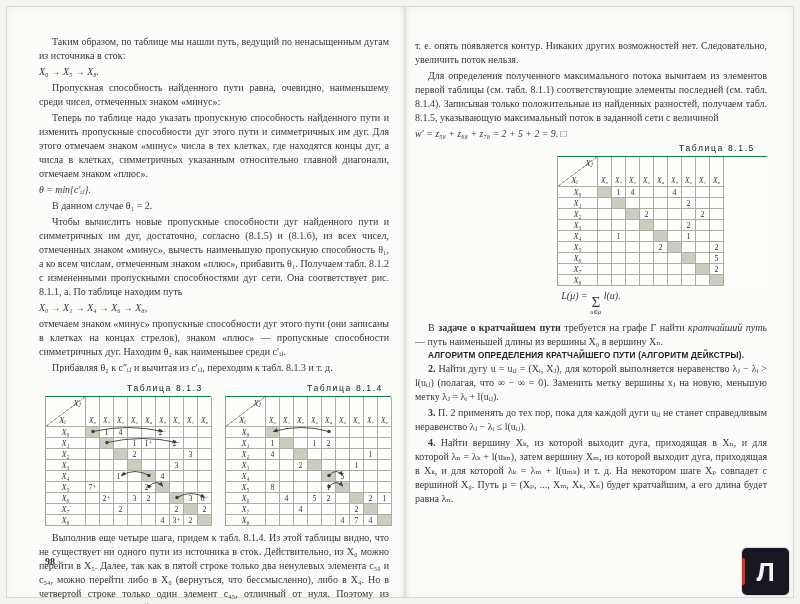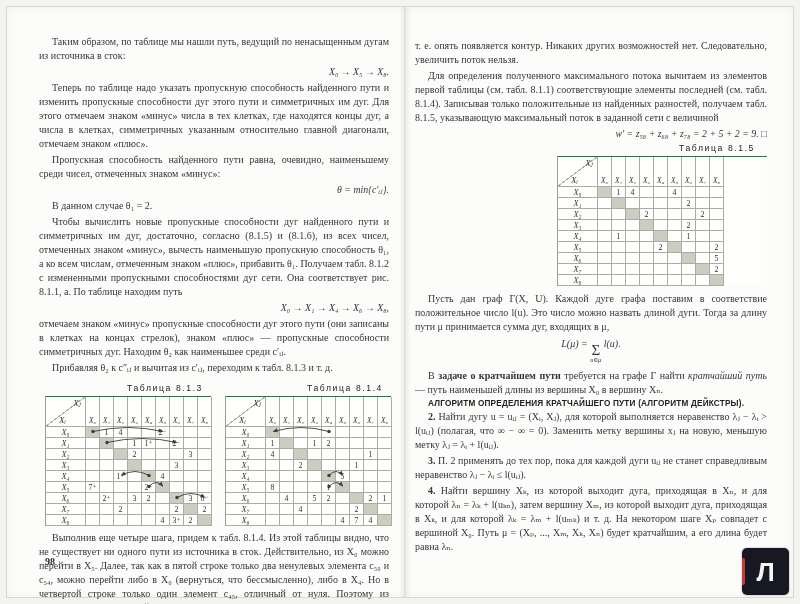--- a/index.html
+++ b/index.html
@@ -6,21 +6,21 @@
   .photo{position:relative;width:800px;height:604px;font-family:"Liberation Serif","DejaVu Serif",serif;color:#36363a;}
   .spread{position:absolute;left:6px;top:6px;width:786px;height:590px;background:#fcfcfa;
           border:1px solid #d9d9d4;box-shadow:inset 0 0 10px rgba(0,0,0,0.05);}
   .fold{position:absolute;left:392px;top:0;bottom:0;width:12px;pointer-events:none;
         background:linear-gradient(to right,rgba(0,0,0,0) 0%,rgba(0,0,0,0.05) 40%,rgba(0,0,0,0.14) 50%,rgba(0,0,0,0.05) 60%,rgba(0,0,0,0) 100%);}
   .page{position:absolute;top:0;height:590px;box-sizing:border-box;}
   .page.left{left:0;width:392px;padding:28px 10px 0 32px;}
   .page.right{left:392px;width:394px;padding:32px 26px 0 16px;}
   p.body{margin:0 0 2px 0;font-size:10px;line-height:14px;text-align:justify;}
   p.ind{text-indent:13px;}
-  .formula{text-align:right;font-style:italic;font-size:9.8px;margin:3px 0 4px 0;}
+  .formula{text-align:left;font-style:italic;font-size:9.8px;margin:3px 0 4px 0;}
   .tbl-caption{font-family:"Liberation Sans","DejaVu Sans",sans-serif;font-weight:normal;font-size:8.6px;
                letter-spacing:1.6px;text-align:right;padding-right:8px;margin:6px 0 3px 0;color:#222;}
   .tables-row{display:flex;gap:14px;margin-left:6px;}
   .tbl-block{width:166px;}
   .ftable{display:grid;position:relative;background:#fefefc;border-left:1px solid #9ba096;border-top:1px solid #15803d;}
   .ftable>div{box-sizing:border-box;border-right:1px solid #a9ada3;border-bottom:1px solid #a9ada3;}
   .corner{position:relative;
           background:linear-gradient(to bottom right,transparent calc(50% - 0.5px),#a9ada3 calc(50% - 0.5px),#a9ada3 calc(50% + 0.5px),transparent calc(50% + 0.5px));}
   .corner .cj{position:absolute;top:1px;right:4px;font-style:italic;font-size:9px;}
   .corner .ci{position:absolute;bottom:1px;left:13px;font-style:italic;font-size:9px;}
@@ -48,22 +48,22 @@
 </style>
 </head>
 <body>
 
 <div class="photo">
   <div class="spread">
 
     <div class="page left">
       <p class="body ind">Таким образом, по таблице мы нашли путь, ведущий по ненасыщенным дугам из источника в сток:</p>
       <div class="formula">X₀ → X₅ → X₈.</div>
+      <p class="body ind">Пропускная способность найденного пути равна, очевидно, наименьшему среди чисел, отмеченных знаком «минус»:</p>
       <p class="body ind">Теперь по таблице надо указать пропускную способность найденного пути и изменить пропускные способности дуг этого пути и симметричных им дуг. Для этого отмечаем знаком «минус» числа в тех клетках, где находятся концы дуг, а числа в клетках, симметричных указанным относительно главной диагонали, отмечаем знаком «плюс».</p>
-      <p class="body ind">Пропускная способность найденного пути равна, очевидно, наименьшему среди чисел, отмеченных знаком «минус»:</p>
       <div class="formula">θ = min{c′ᵢⱼ}.</div>
       <p class="body ind">В данном случае θ₁ = 2.</p>
       <p class="body ind">Чтобы вычислить новые пропускные способности дуг найденного пути и симметричных им дуг, достаточно, согласно (8.1.5) и (8.1.6), из всех чисел, отмеченных знаком «минус», вычесть наименьшую пропускную способность θ₁, а ко всем числам, отмеченным знаком «плюс», прибавить θ₁. Получаем табл. 8.1.2 с измененными пропускными способностями дуг сети. Она соответствует рис. 8.1.1, а. По таблице находим путь</p>
       <div class="formula">X₀ → X₁ → X₄ → X₆ → X₈,</div>
       <p class="body">отмечаем знаком «минус» пропускные способности дуг этого пути (они записаны в клетках на концах стрелок), знаком «плюс» — пропускные способности симметричных дуг. Находим θ₂ как наименьшее среди c′ᵢⱼ.</p>
       <p class="body ind">Прибавляя θ₂ к c″ᵢⱼ и вычитая из c′ᵢⱼ, переходим к табл. 8.1.3 и т. д.</p>
 
       <div class="tables-row">
         <div class="tbl-block">
           <div class="tbl-caption">Таблица 8.1.3</div>
@@ -421,21 +421,20 @@
           <div class="cell"></div>
           <div class="cell"></div>
           <div class="cell"></div>
           <div class="cell"></div>
           <div class="cell"></div>
           <div class="cell"></div>
           <div class="cell diag"></div>
           <svg class="arrows" width="166" height="129"></svg>
         </div>
 
-      <p class="body ind" style="margin-top:6px;">Пусть дан граф  Γ(X, U). Каждой дуге графа поставим в соответствие положительное число l(u). Это число можно назвать длиной дуги. Тогда за длину пути μ принимается сумма дуг, входящих в μ,</p>
       <div class="formula-L">
         <span>L(μ) = </span><span class="sigma-wrap">
             <span class="sigma">Σ</span>
             <span class="sigma-sub">u∈μ</span>
           </span><span> l(u).</span>
       </div>
       <p class="body ind"><span>В </span><b>задаче о кратчайшем пути</b><span> требуется на графе Γ найти </span><i>кратчайший путь</i><span> — путь наименьшей длины из  вершины X₀ в вершину Xₙ.</span></p>
       <div class="algo-head" style="margin-left:13px;">АЛГОРИТМ ОПРЕДЕЛЕНИЯ КРАТЧАЙШЕГО ПУТИ (АЛГОРИТМ ДЕЙКСТРЫ).</div>
       <p class="body ind"><b>2.</b><span> Найти дугу u = uᵢⱼ = (Xᵢ, Xⱼ), для которой выполняется неравенство λⱼ − λᵢ &gt; l(uᵢⱼ) (полагая, что ∞ − ∞ = 0). Заменить метку вершины xⱼ на новую, меньшую метку λⱼ = λᵢ + l(uᵢⱼ).</span></p>
       <p class="body ind"><b>3.</b><span> П. 2 применять до тех пор, пока для каждой дуги uᵢⱼ не станет справедливым неравенство λⱼ − λᵢ ≤ l(uᵢⱼ).</span></p>

